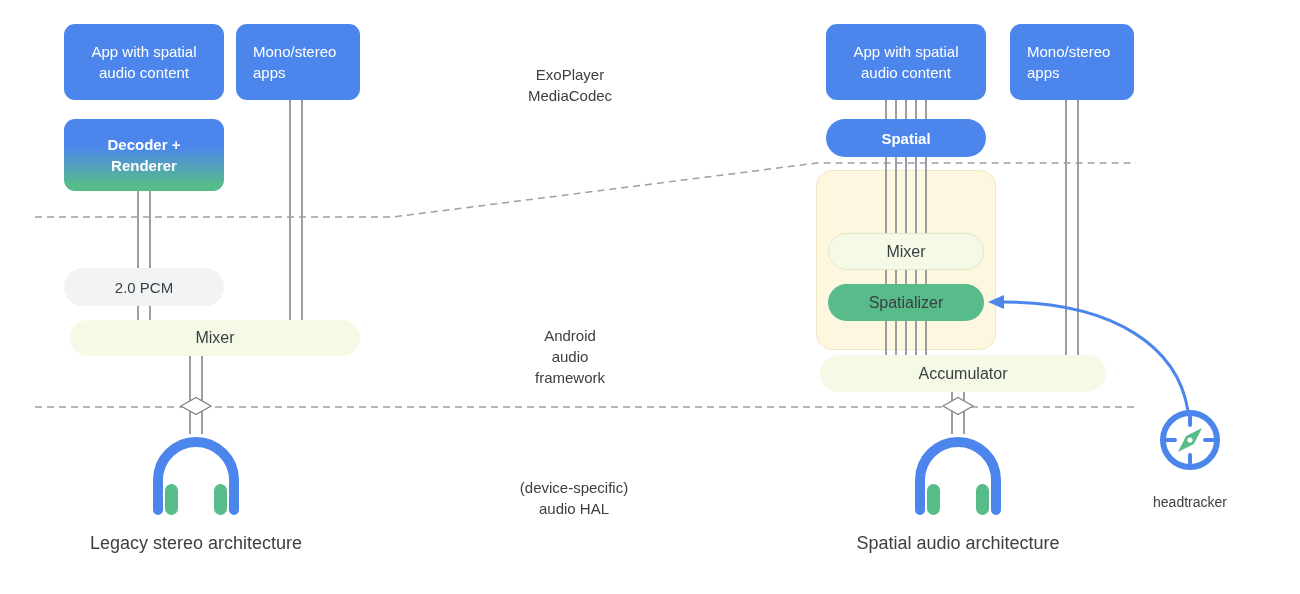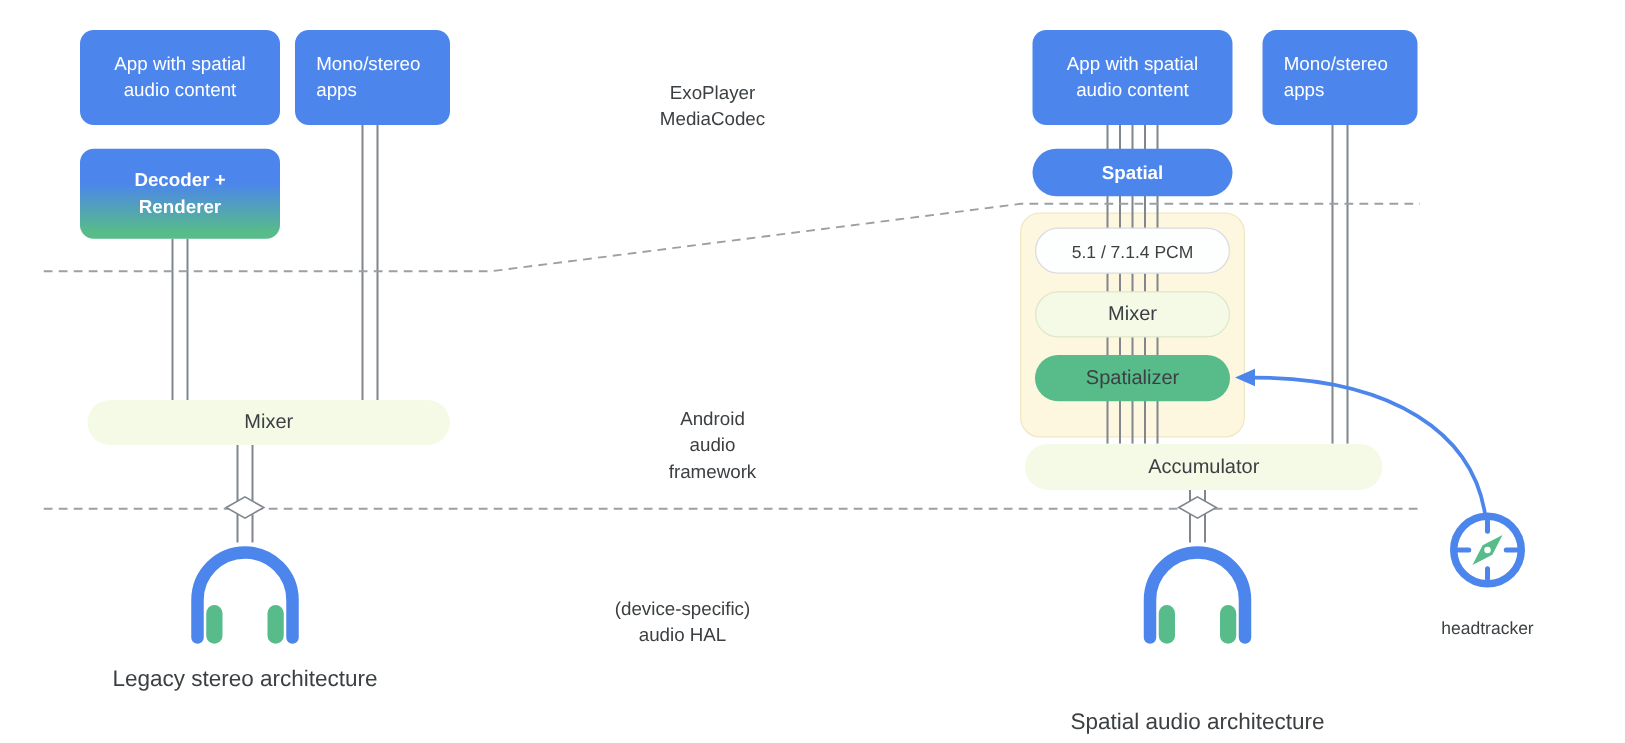--- a/index.html
+++ b/index.html
@@ -115,36 +115,36 @@
       <polygon class="arrow-head" points="988,302 1004,295 1004,309"></polygon>
     </g>
   </svg>
 
   <div class="abs box z3" style="left:64px;top:24px;width:160px;height:76px;">App with spatial
 audio content</div>
   <div class="abs box left-align z3" style="left:236px;top:24px;width:124px;height:76px;">Mono/stereo
 apps</div>
   <div class="abs box bold gradient z3" style="left:64px;top:119px;width:160px;height:72px;">Decoder +
 Renderer</div>
+  <div class="abs pill gray z3" style="left:64px;top:268px;width:160px;height:38px;">2.0 PCM</div>
   <div class="abs pill pale borderless z3" style="left:70px;top:320px;width:290px;height:36px;">Mixer</div>
   <div class="abs layer-label z3" style="left:490px;top:64px;width:160px;height:44px;">ExoPlayer
 MediaCodec</div>
 
   <div class="abs caption z3" style="left:46px;top:533px;width:300px;height:24px;">Legacy stereo architecture</div>
   <div class="abs layer-label z3" style="left:500px;top:281px;width:140px;height:66px;margin-top:44px;">Android
 audio
 framework</div>
-  <div class="abs layer-label z3" style="left:456px;top:477px;width:180px;height:44px;">(device-specific)
+  <div class="abs layer-label z3" style="left:484px;top:477px;width:180px;height:44px;">(device-specific)
 audio HAL</div>
 
   <div class="abs box z3" style="left:826px;top:24px;width:160px;height:76px;">App with spatial
 audio content</div>
   <div class="abs box left-align z3" style="left:1010px;top:24px;width:124px;height:76px;">Mono/stereo
 apps</div>
   <div class="abs bluepill z3" style="left:826px;top:119px;width:160px;height:38px;">Spatial</div>
-  <div class="abs pill white z3" style="left:828px;top:182px;width:156px;height:37px;">5.1 / 7.1.4 PCM</div>
   <div class="abs pill pale z3" style="left:828px;top:233px;width:156px;height:37px;">Mixer</div>
   <div class="abs pill green z3" style="left:828px;top:284px;width:156px;height:37px;">Spatializer</div>
   <div class="abs pill pale borderless z3" style="left:820px;top:355px;width:286px;height:37px;">Accumulator</div>
-  <div class="abs caption z3" style="left:808px;top:533px;width:300px;height:24px;margin-top:34px;">Spatial audio architecture</div>
+  <div class="abs caption z3" style="left:808px;top:533px;width:300px;height:24px;">Spatial audio architecture</div>
   <div class="abs small-label z3" style="left:1130px;top:494px;width:120px;height:20px;">headtracker</div>
 
 </div>
 
 </body></html>

